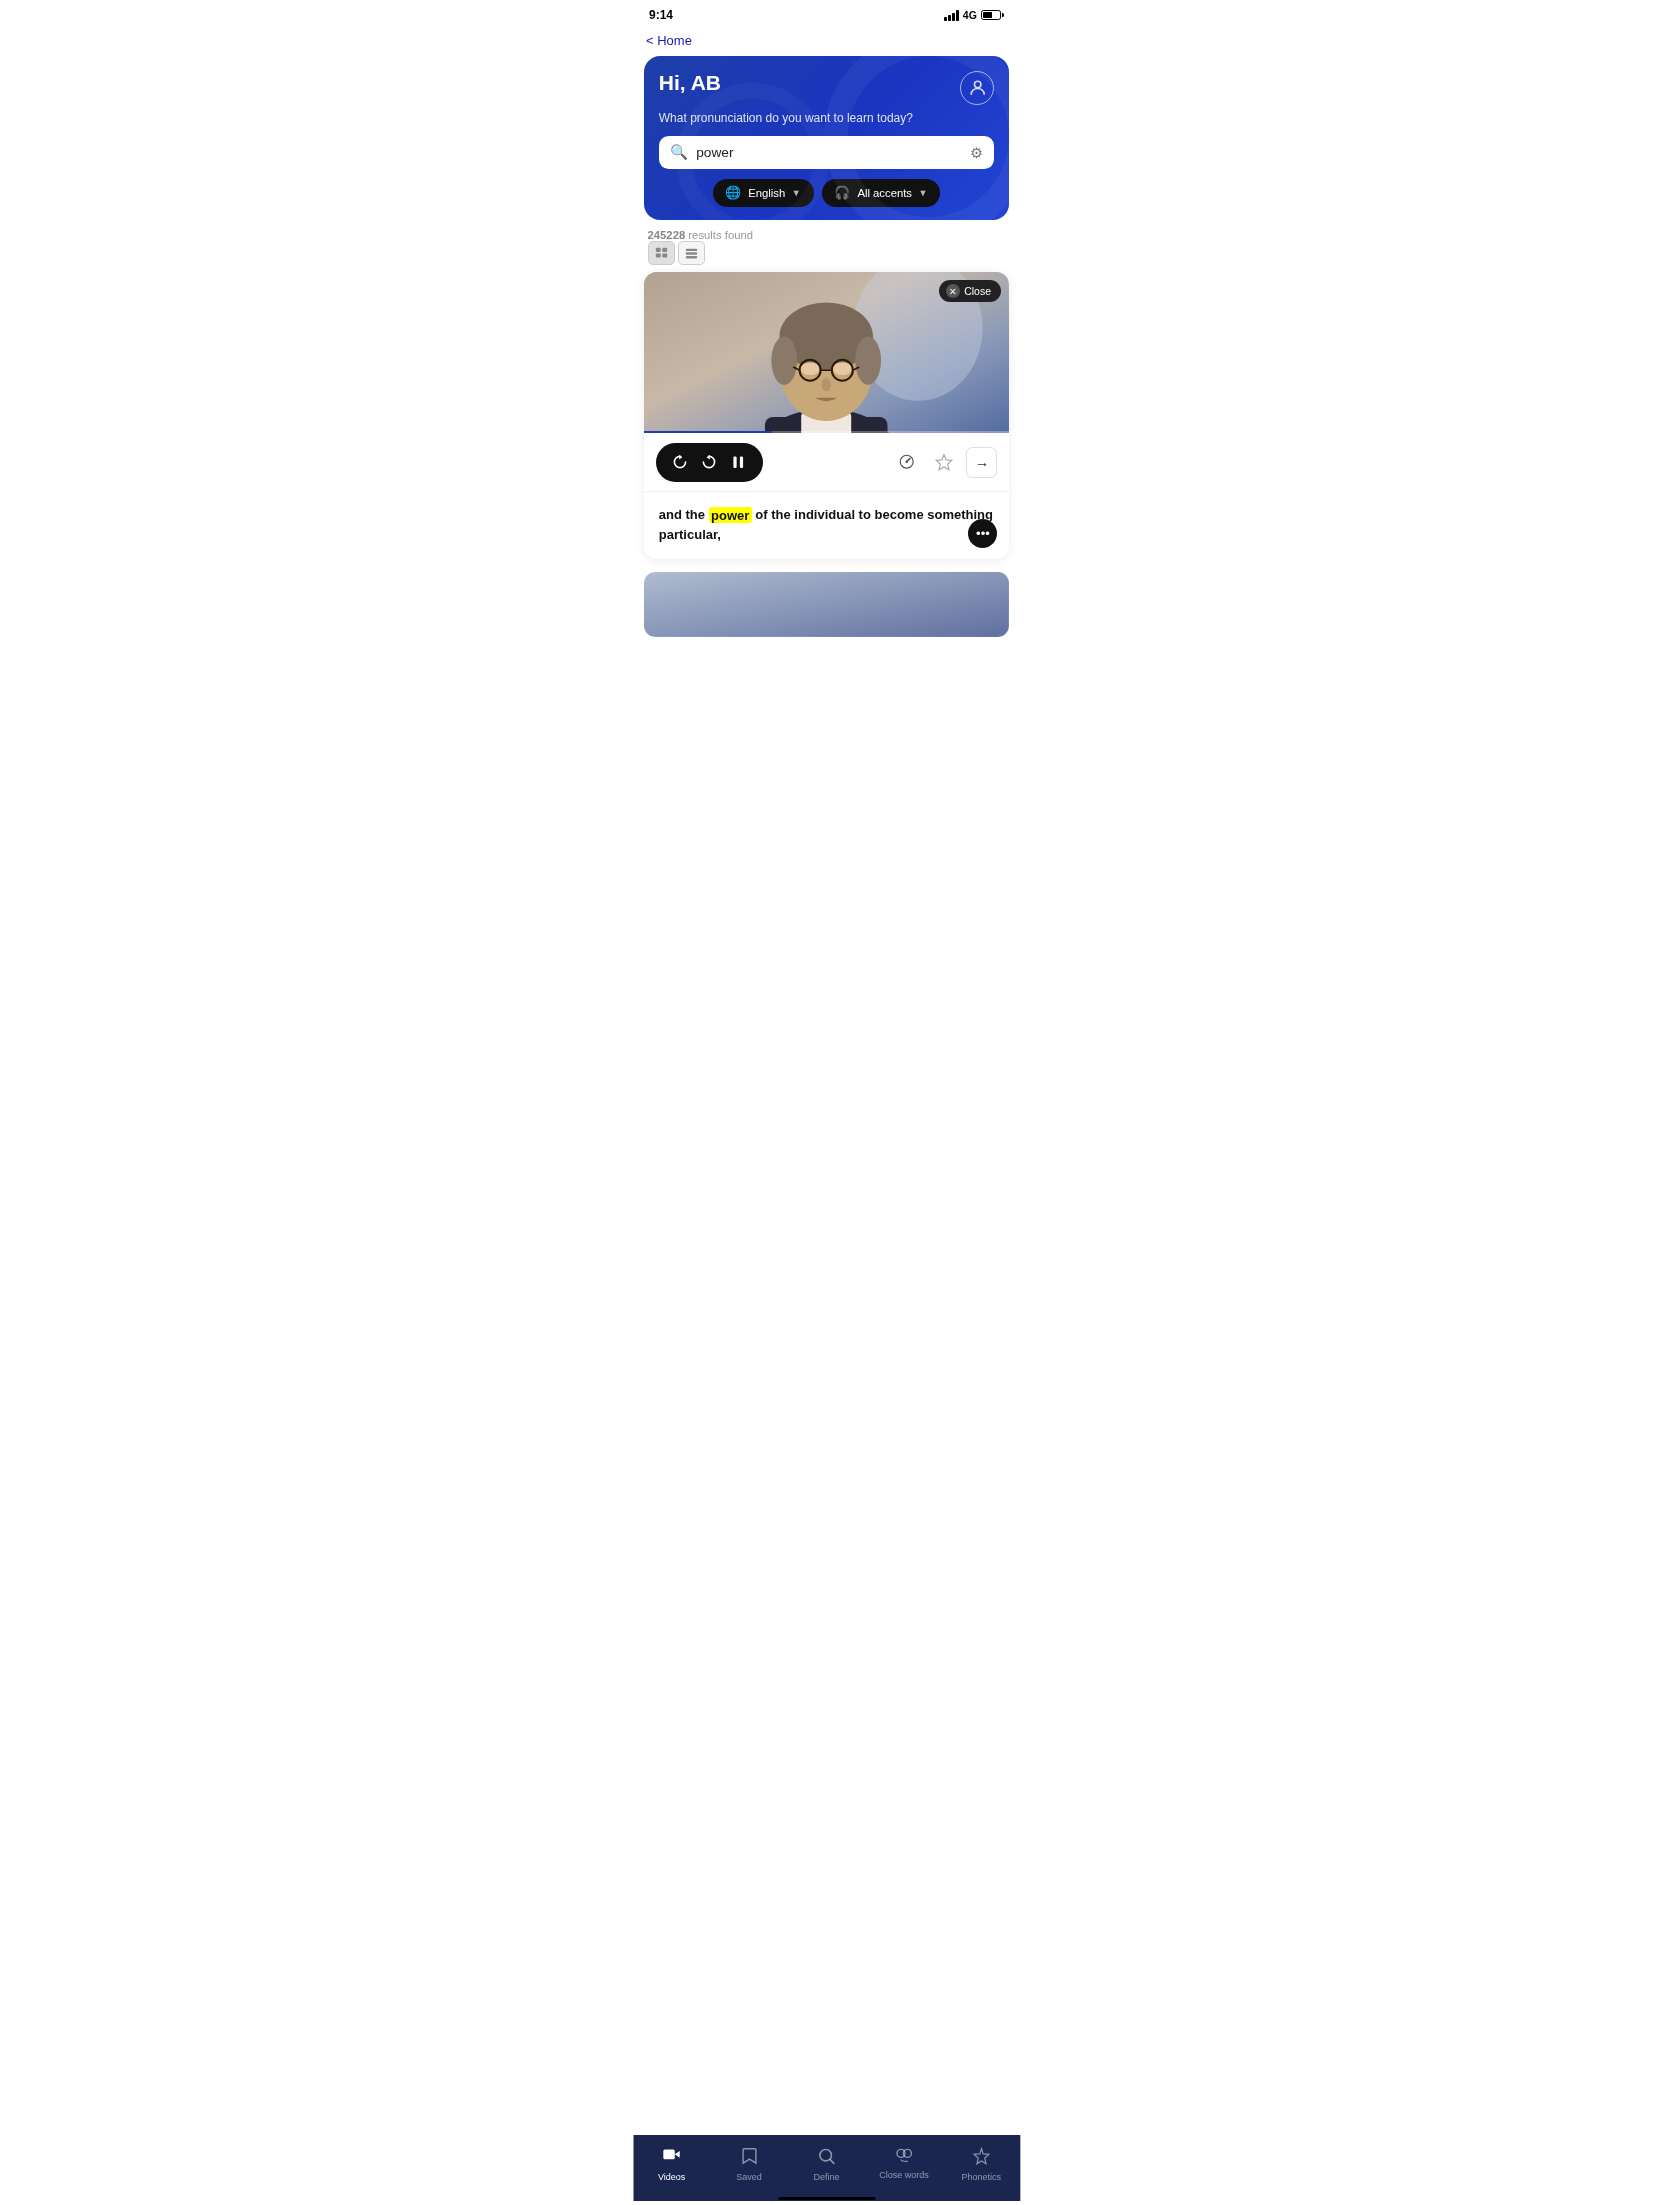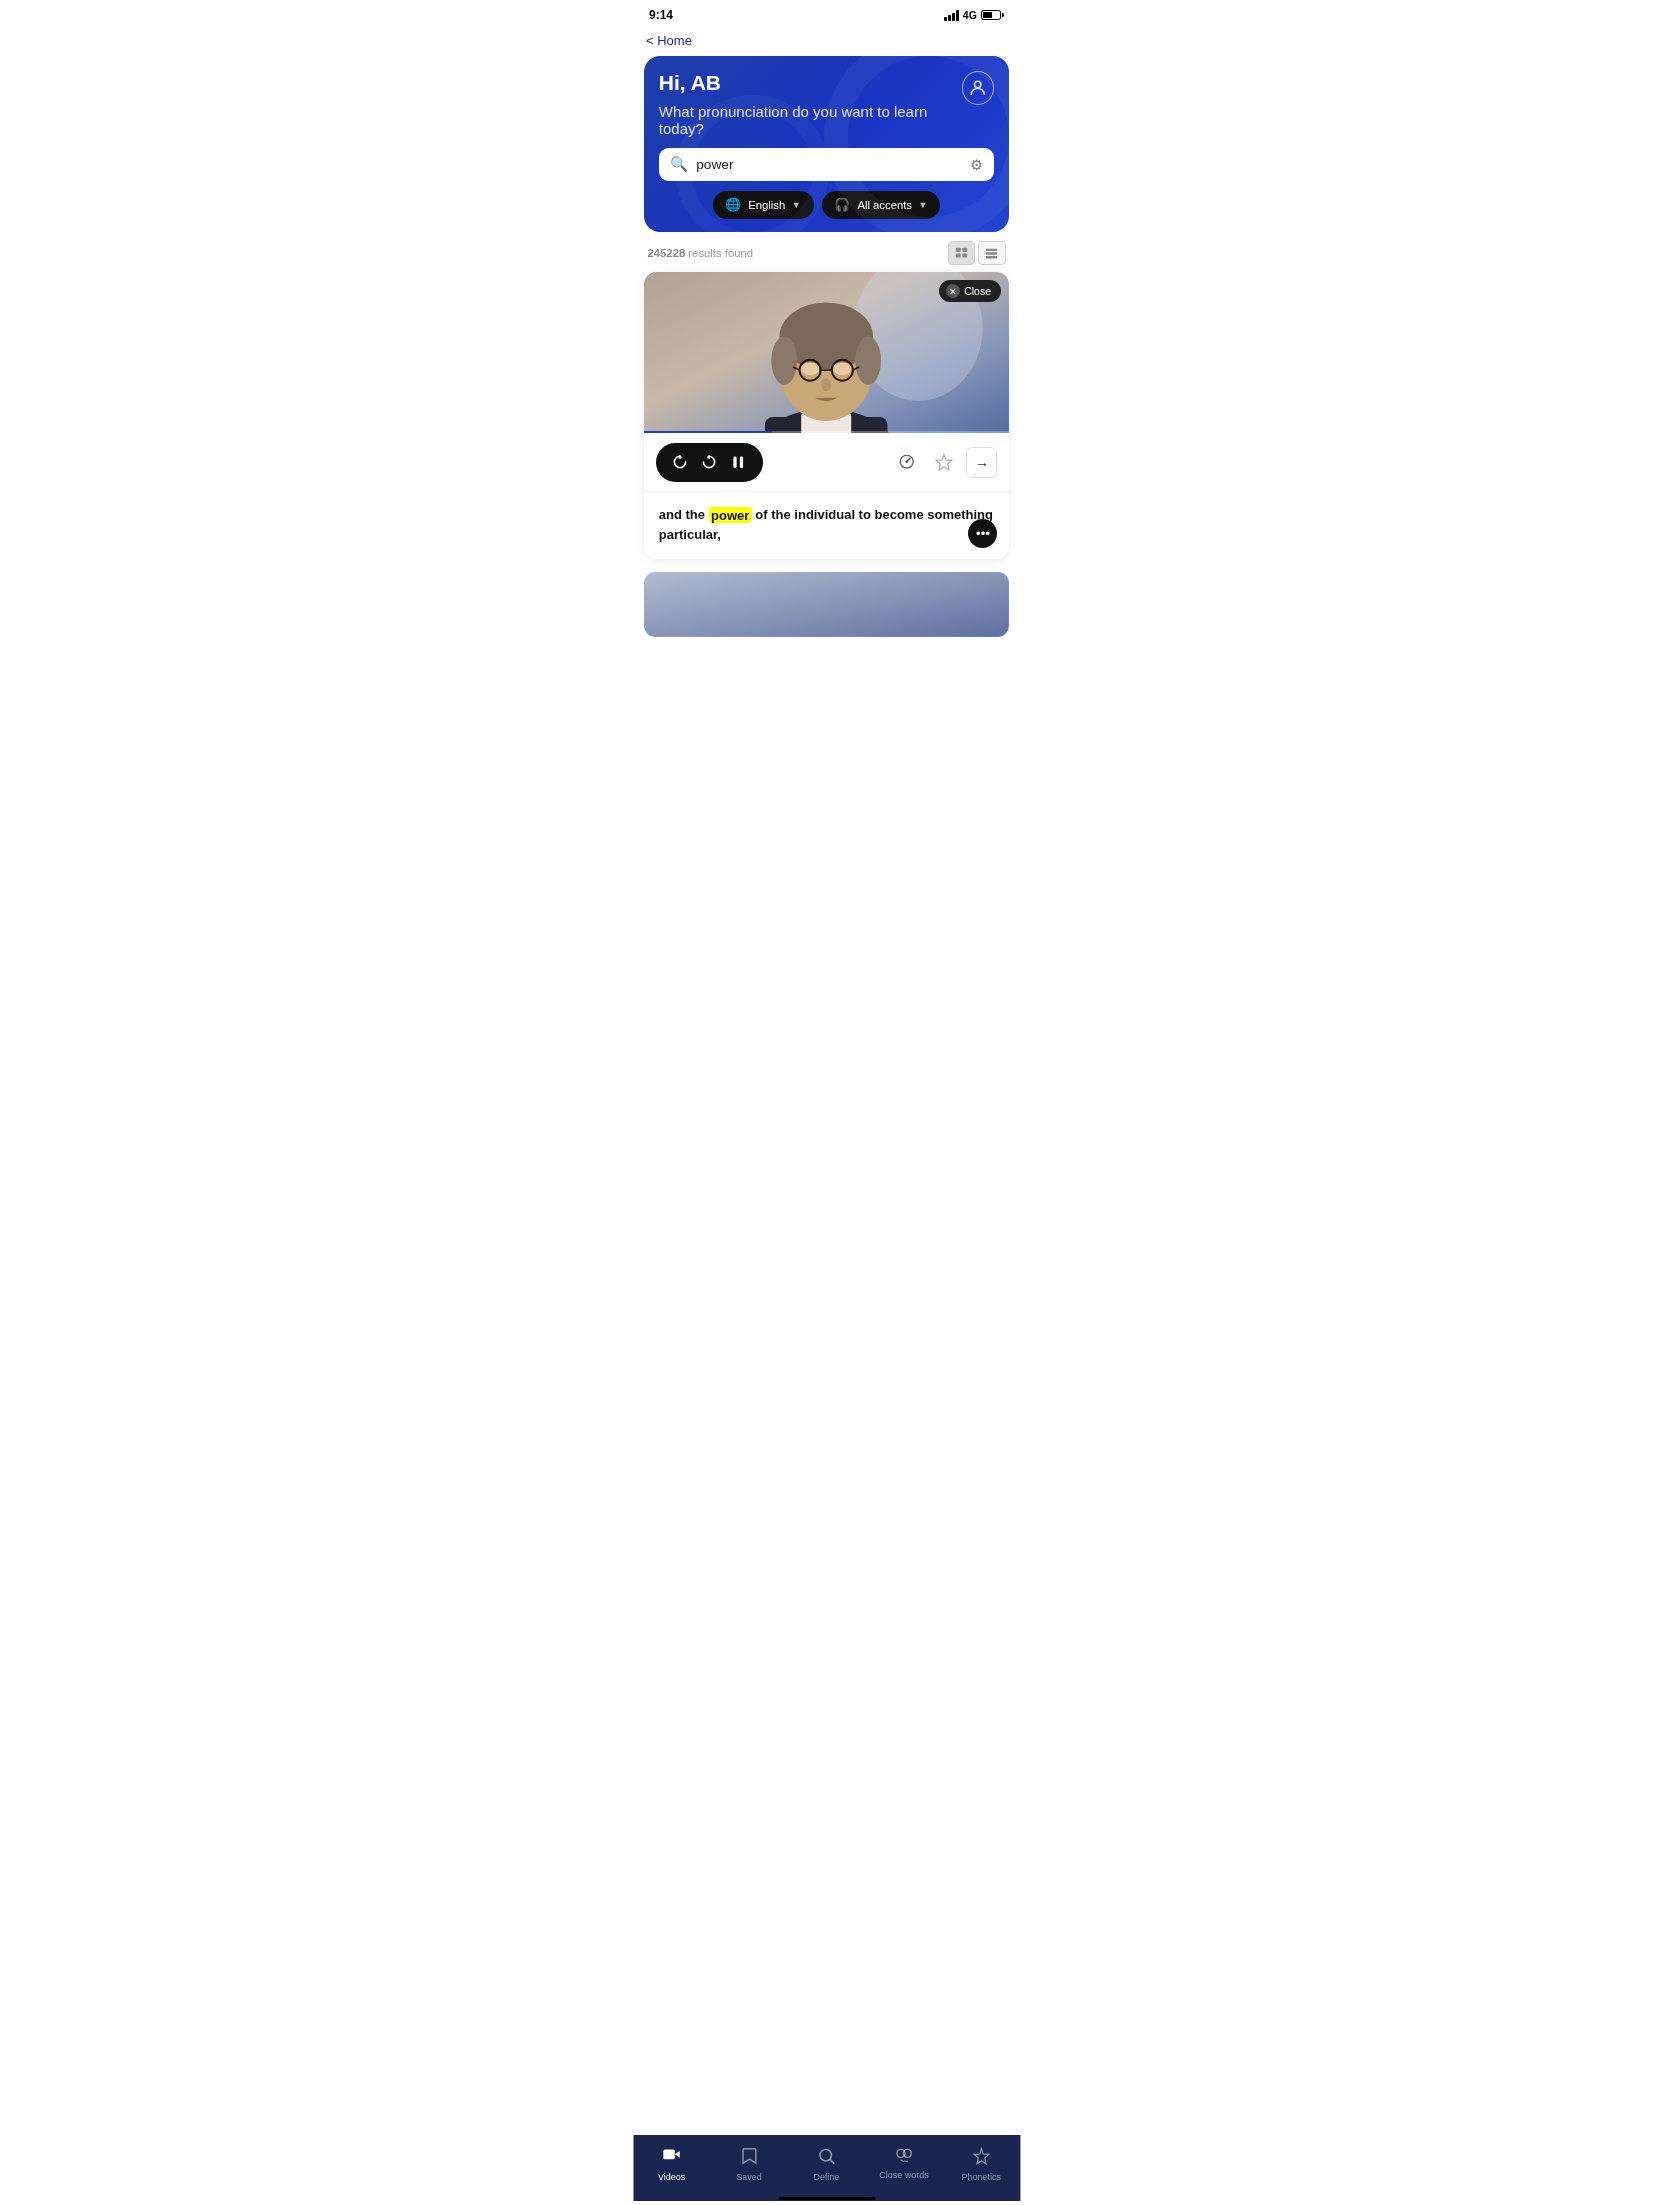--- a/index.html
+++ b/index.html
@@ -126,23 +126,23 @@
       margin-bottom: 11.3px;
     }
     .hero-greeting {
       color: #fff;
     }
     .hero-name {
       font-size: 21px;
       font-weight: 800;
     }
     .hero-subtitle {
-      font-size: 15px;
+      font-size: 12px;
       opacity: 0.85;
-      margin-top: 8px;
+      margin-top: 16px;
     }
     .hero-avatar {
       width: 34px;
       height: 34px;
       border: 1.6px solid rgba(255,255,255,0.6);
       border-radius: 50%;
       display: flex;
       align-items: center;
       justify-content: center;
       color: rgba(255,255,255,0.8);
@@ -199,22 +199,22 @@
     }
     .pill-chevron {
       font-size: 9px;
       opacity: 0.7;
     }
 
     
     .results-bar {
       display: flex;
       justify-content: space-between;
-      align-items: center;
       padding: 9.7px 14.5px 6.5px;
+      flex-direction: column;
     }
     .results-count {
       font-size: 11.3px;
       color: #999;
     }
     .results-count strong {
       color: #888;
     }
     .view-toggle {
       display: flex;

